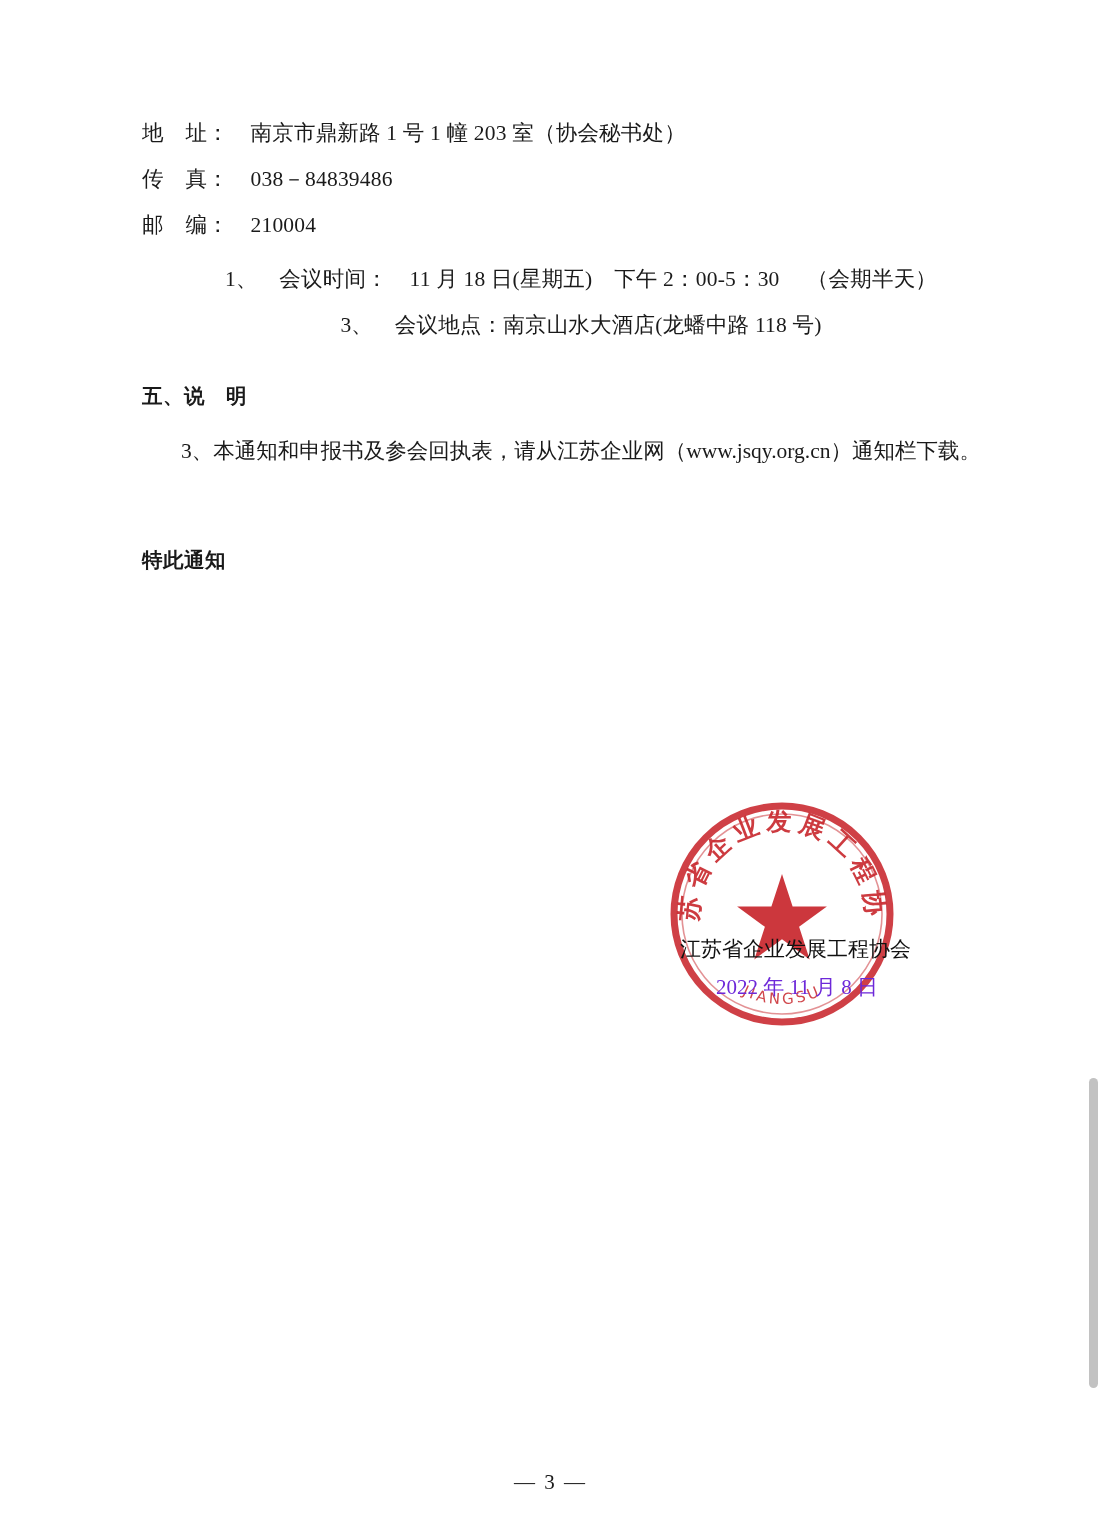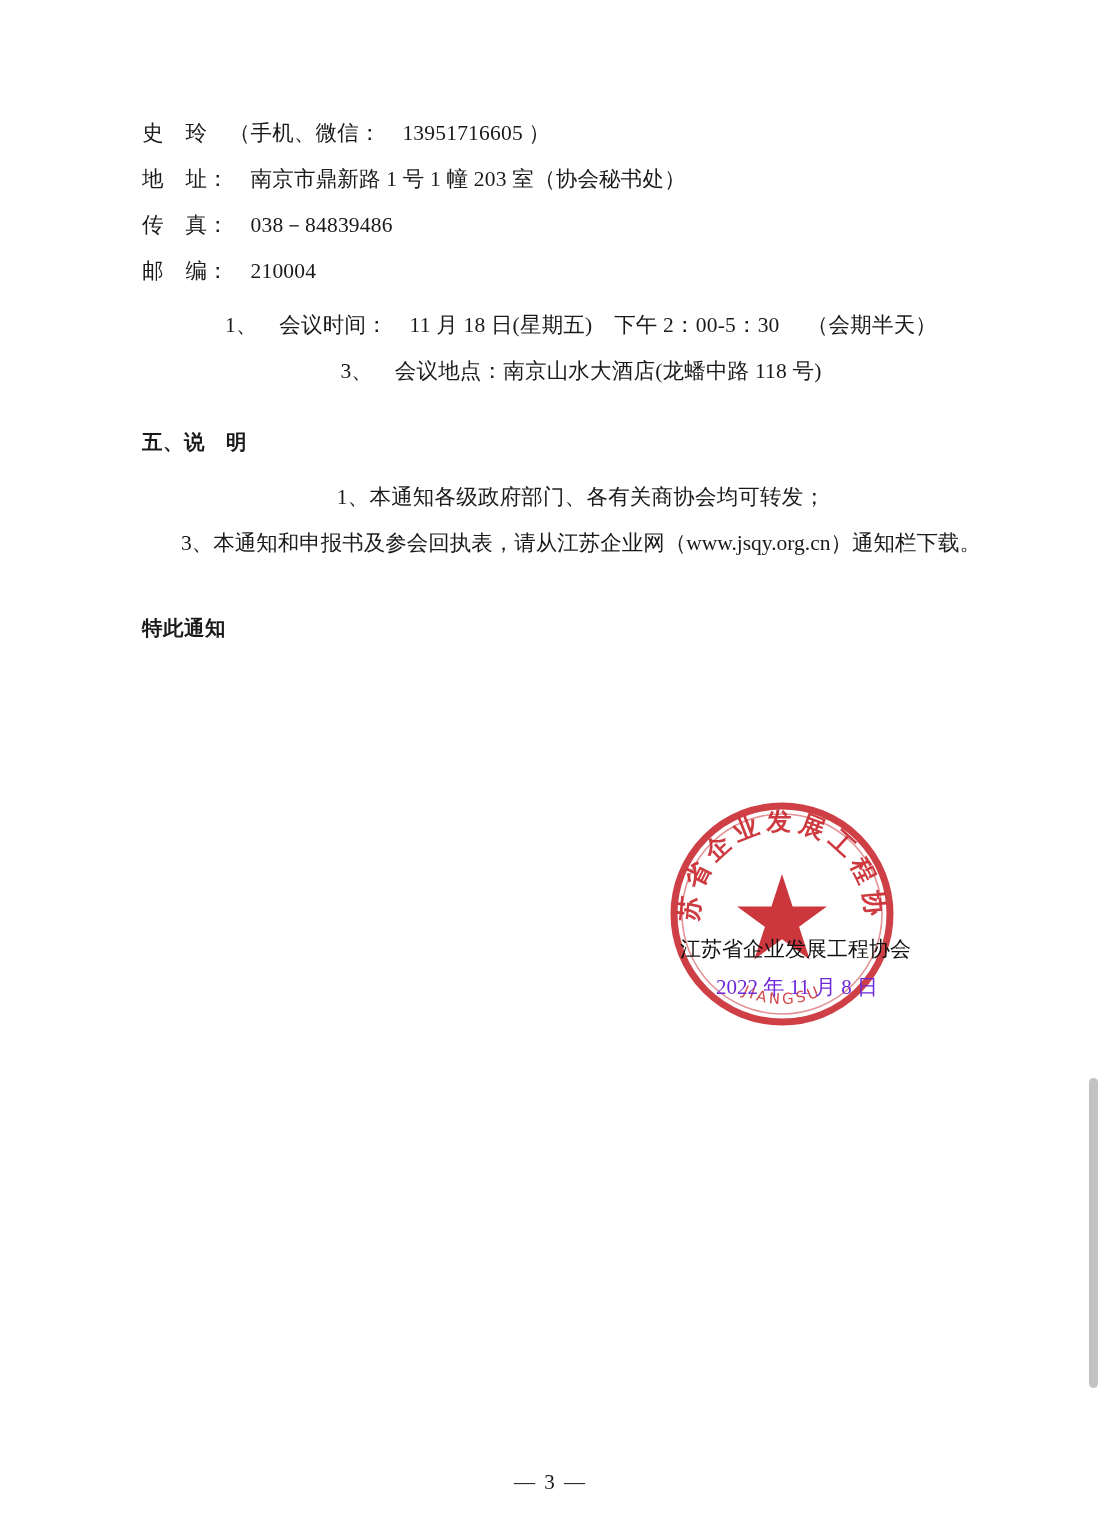--- a/index.html
+++ b/index.html
@@ -60,21 +60,21 @@
     text-align: center;
   }
   .para-wrap {
     white-space: normal;
   }
   .notice-line {
     font-family: "DejaVu Sans", "Liberation Sans", sans-serif;
     font-weight: bold;
     font-size: 20.5px;
     padding-left: 42px;
-    margin-top: 48px;
+    margin-top: 72px;
     letter-spacing: 0.5px;
   }
   .signature {
     position: absolute;
     left: 600px;
     top: 930px;
     width: 400px;
     text-align: left;
   }
   .sig-org {
@@ -125,33 +125,31 @@
   .link-text { letter-spacing: 0; }
 </style>
 </head>
 <body>
 
 <div class="page">
 
   <div class="content">
 
     <div class="contact-block">
-      <div class="line">史　玲　（手机、微信：　13951716605 ）</div>
       <div class="line">地　址：　南京市鼎新路 1 号 1 幢 203 室（协会秘书处）</div>
       <div class="line">传　真：　038－84839486</div>
       <div class="line">邮　编：　210004</div>
     </div>
 
 
     <div class="para para-nowrap">1、　会议时间：　11 月 18 日(星期五)　下午 2：00-5：30 　（会期半天）</div>
     <div class="para para-nowrap">3、　会议地点：南京山水大酒店(龙蟠中路 118 号)</div>
 
     <div class="heading">五、说　明</div>
 
-    <div class="para para-nowrap">1、本通知各级政府部门、各有关商协会均可转发；</div>
     <div class="para para-nowrap link-text">3、本通知和申报书及参会回执表，请从江苏企业网（www.jsqy.org.cn）通知栏下载。</div>
 
     <div class="notice-line">特此通知</div>
 
   </div>
 
   <div class="seal">
     <svg width="248" height="248" viewBox="0 0 248 248" xmlns="http://www.w3.org/2000/svg">
       <defs>
         <path id="sealArcTop" d="M 40,124 A 84,84 0 0 1 208,124" fill="none"></path>

